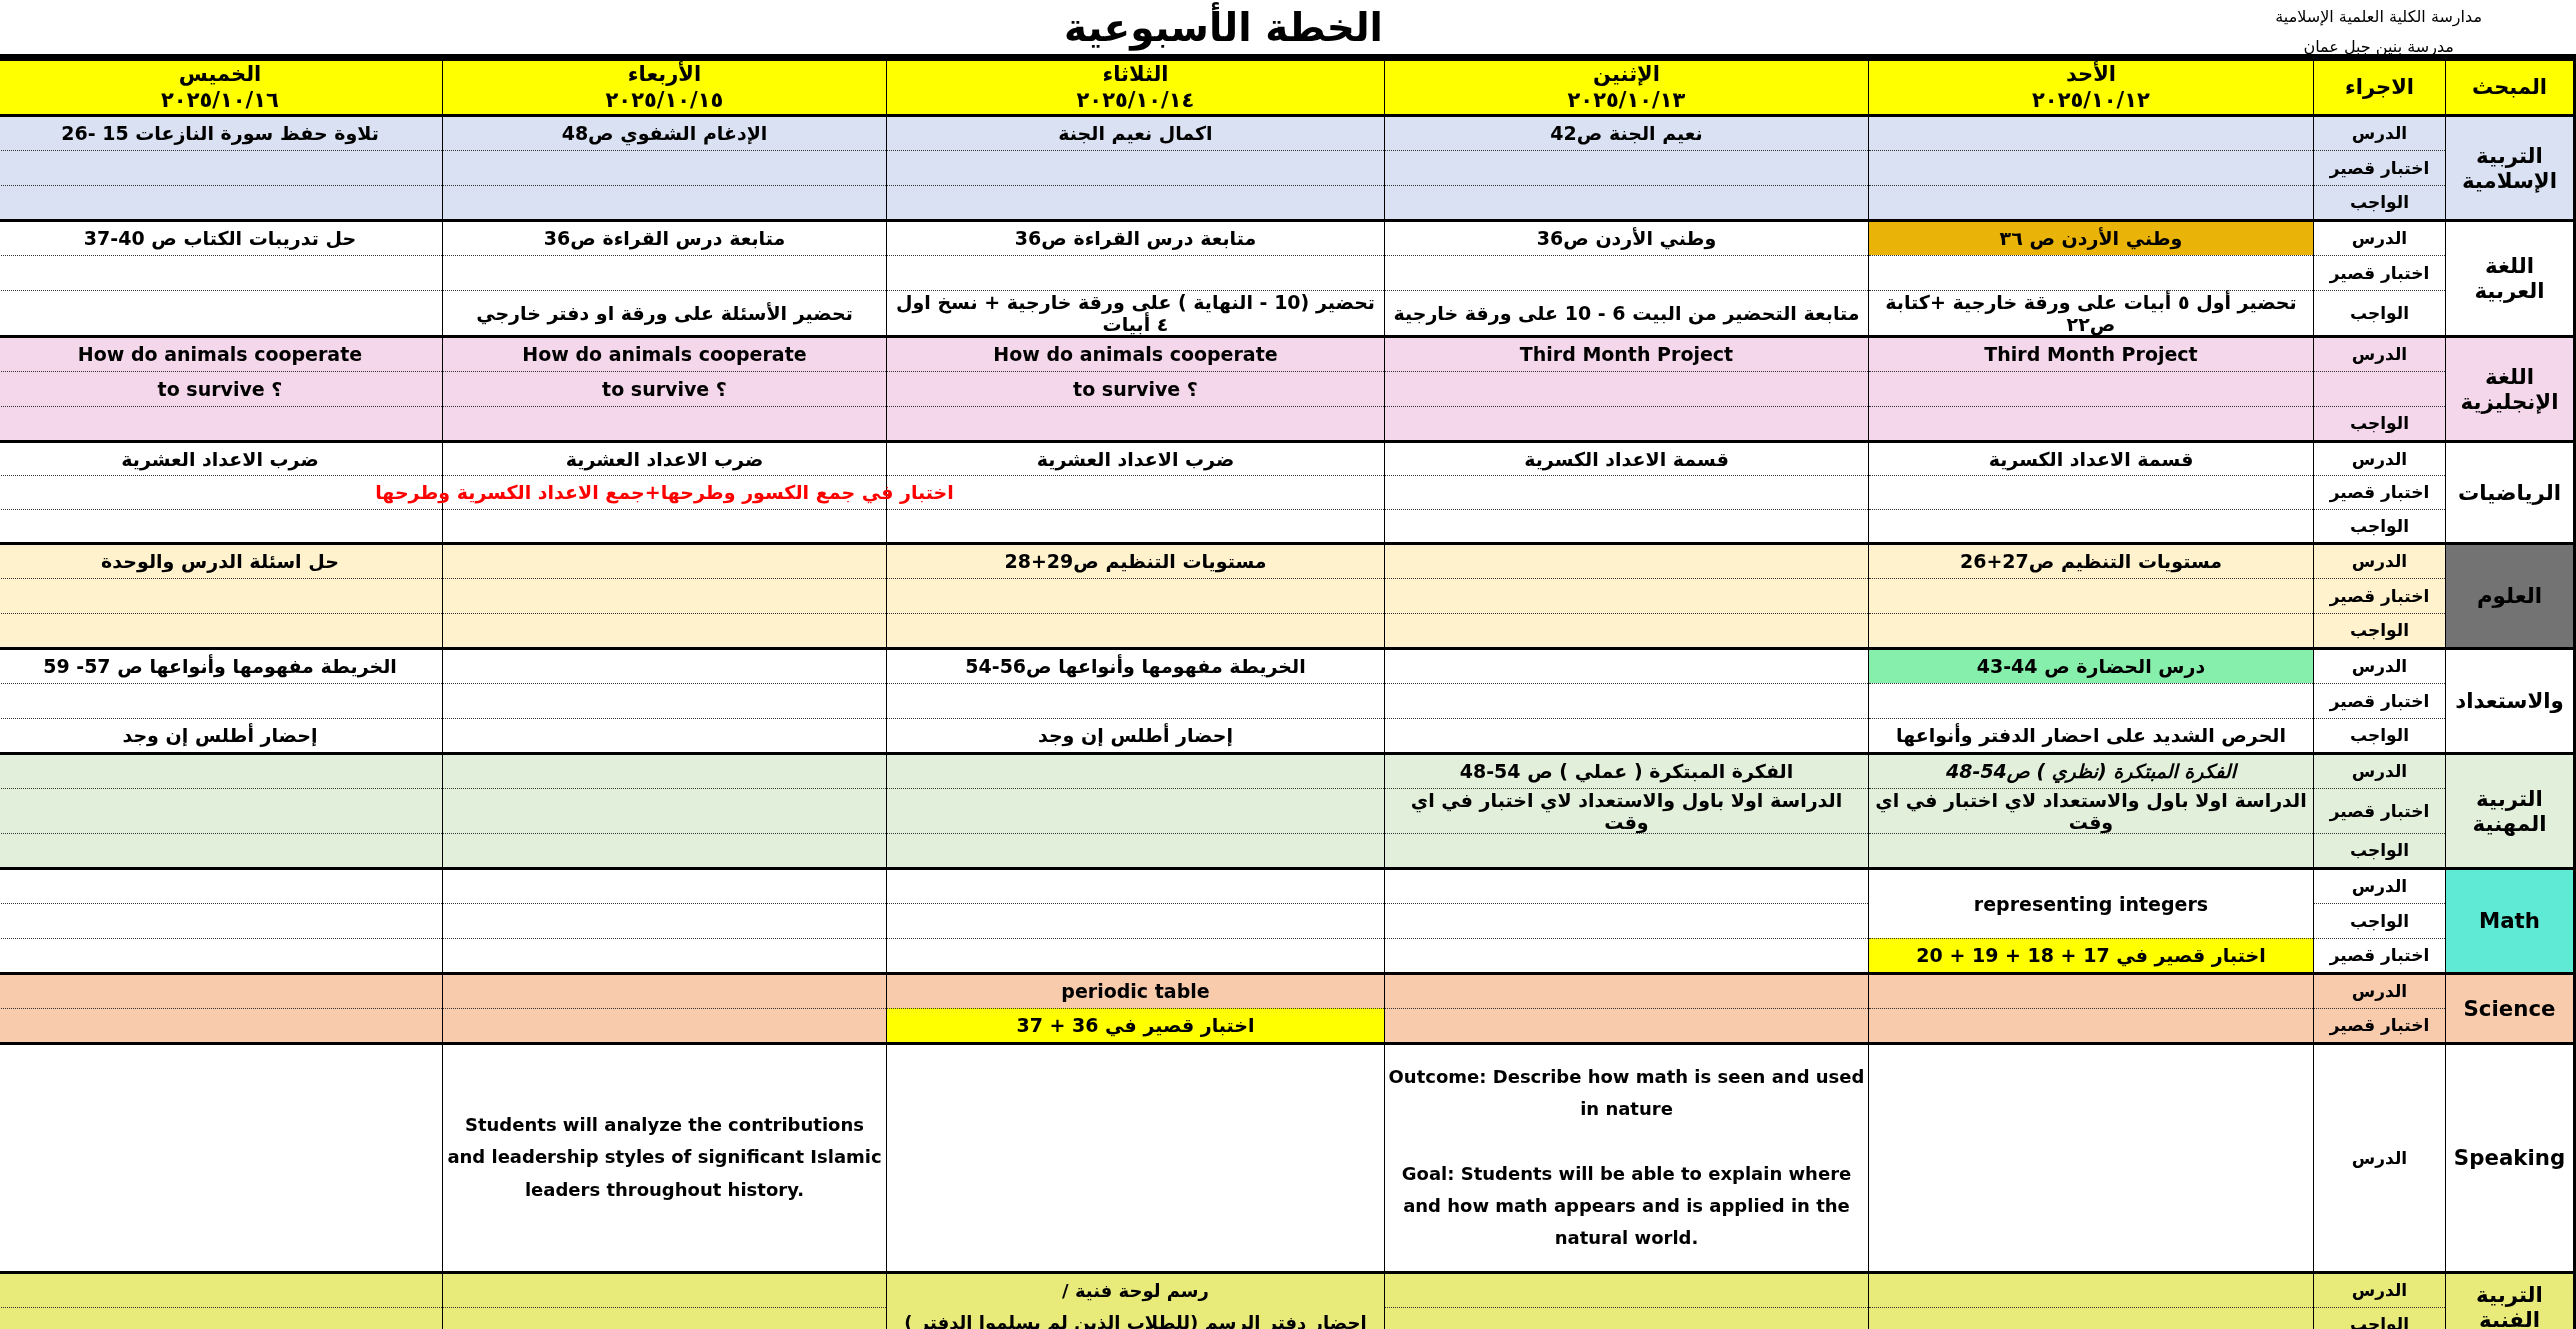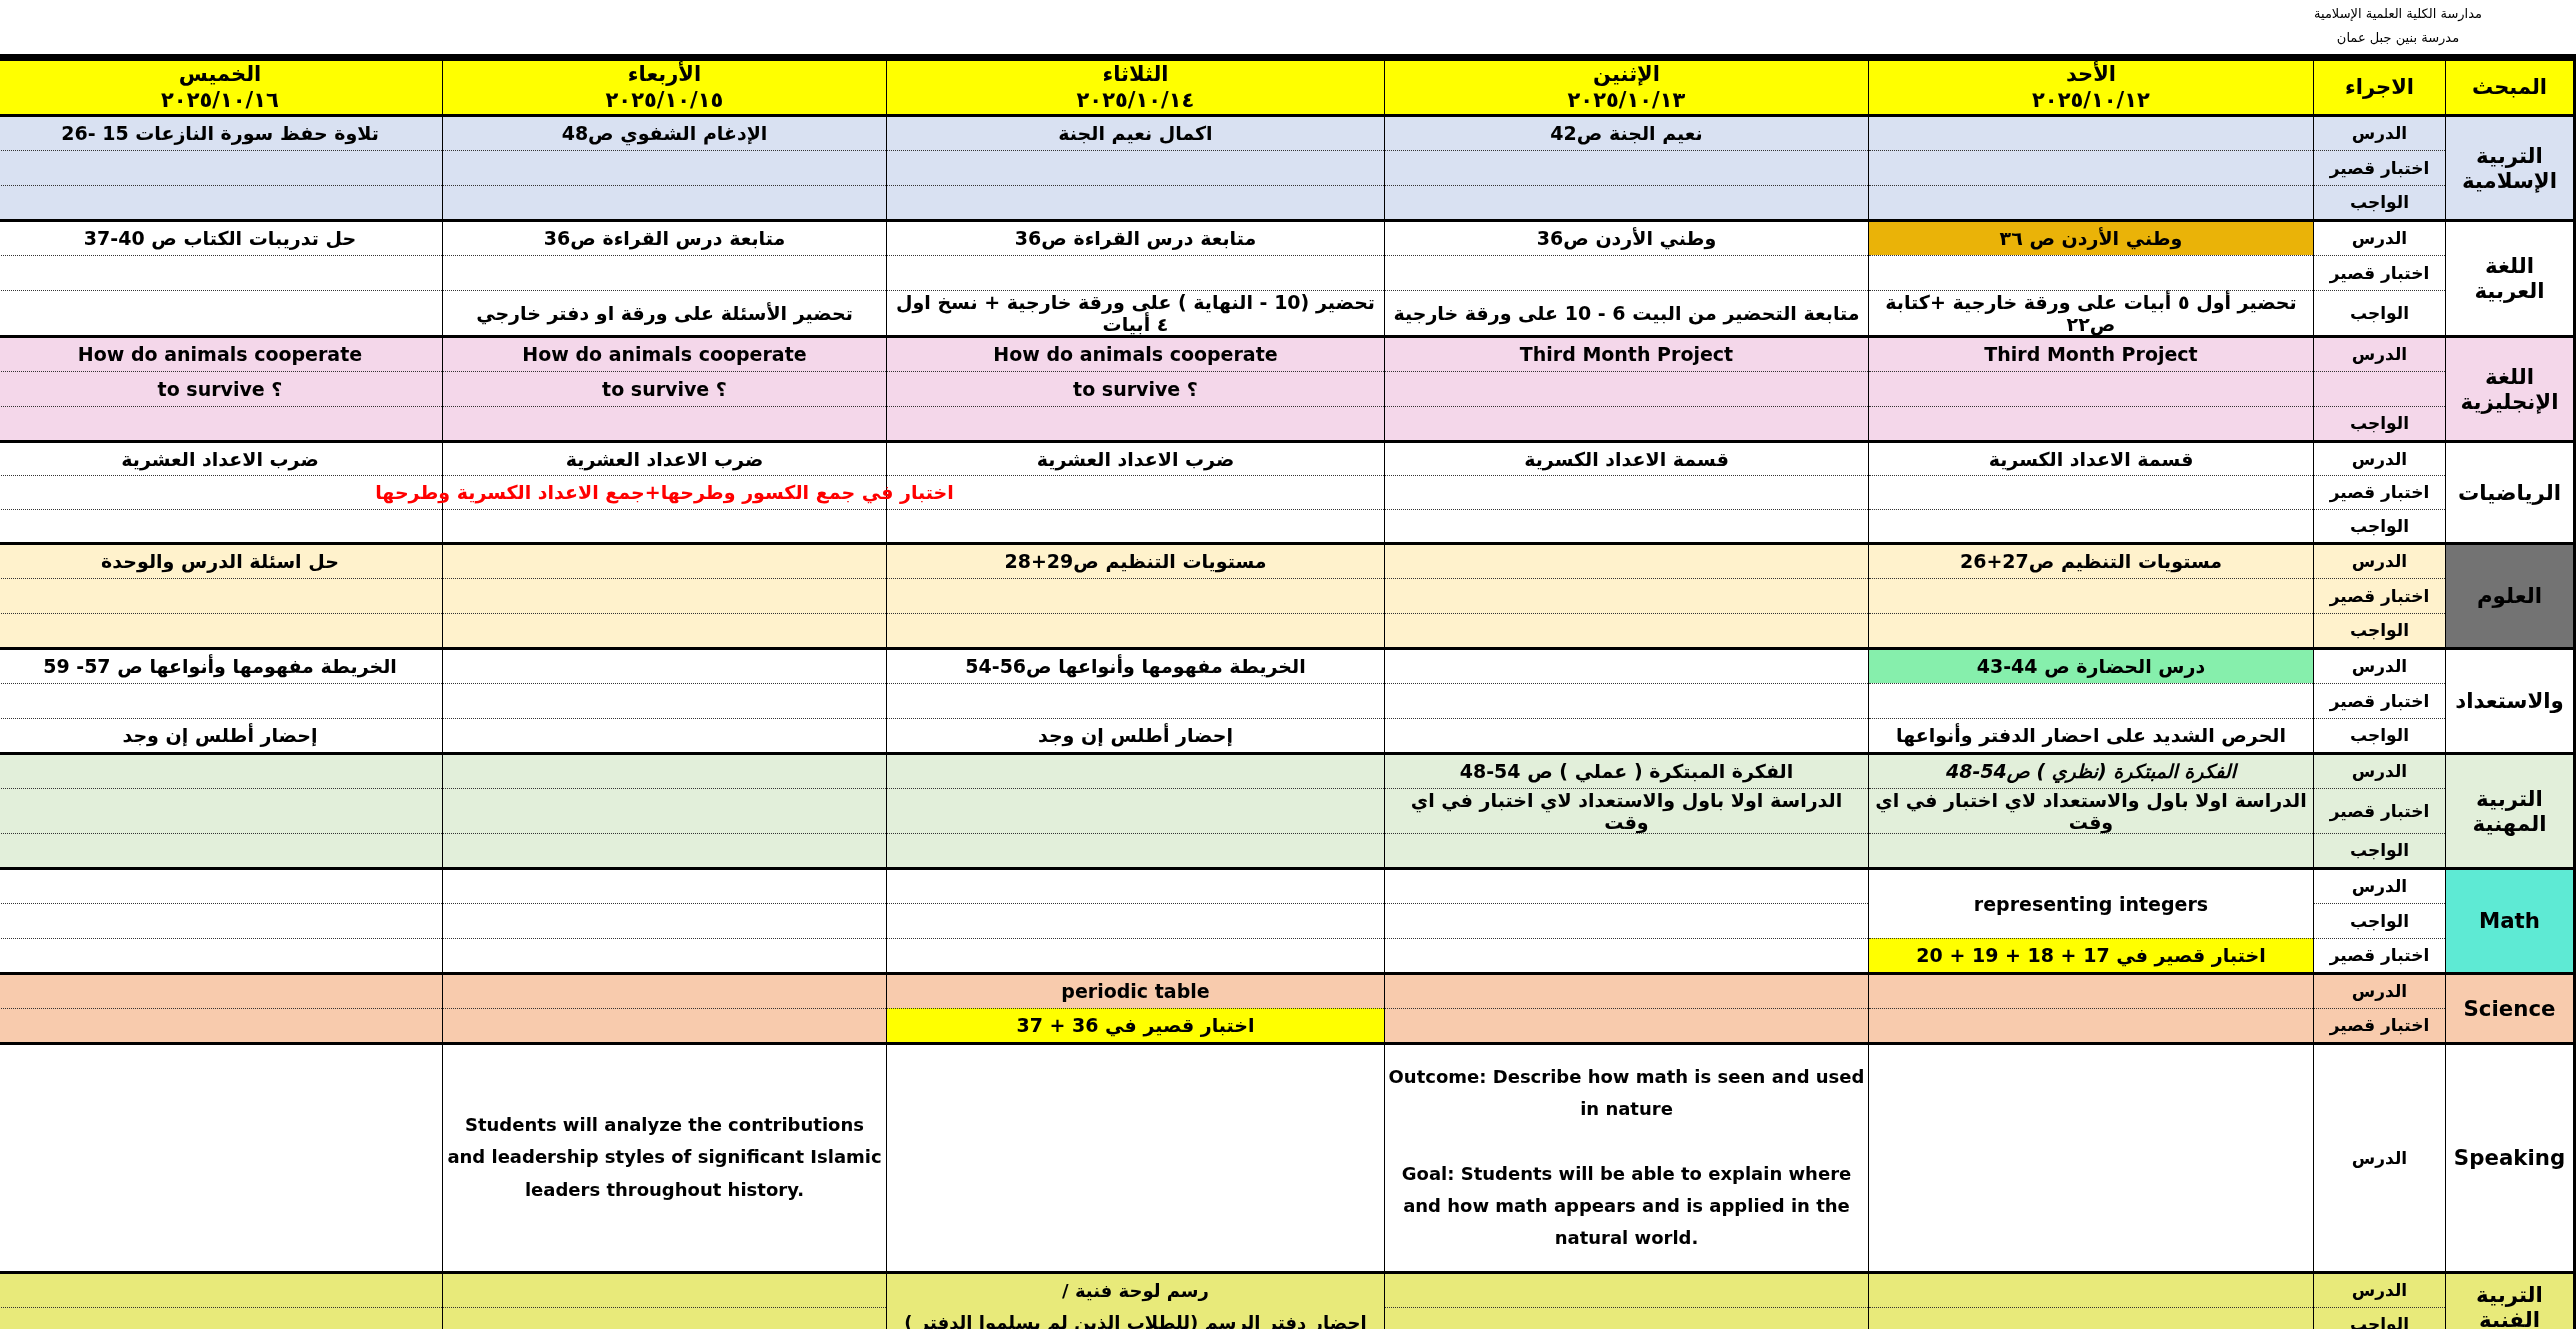--- a/index.html
+++ b/index.html
@@ -15,21 +15,21 @@
     color:#FFFF00;display:flex;align-items:center;justify-content:center;
     font-size:30px;border-right:1.6px solid #000;box-sizing:border-box;
   }
   .main-title{
     position:absolute;top:0;left:0;width:2447px;height:54px;
     display:flex;align-items:center;justify-content:center;
     font-size:39px;letter-spacing:0.5px;
   }
   .school{
     position:absolute;top:2.1px;right:94px;text-align:center;
-    font-size:13px;font-weight:normal;line-height:1.85;direction:rtl;
+    font-size:16px;font-weight:normal;line-height:1.85;direction:rtl;
   }
   
   table.plan{
     border-collapse:collapse;table-layout:fixed;width:2576px;direction:rtl;
     border:3.1px solid #000;
   }
   th,td{
     border-left:1.6px solid #000;border-right:1.6px solid #000;
     padding:0 3.1px;text-align:center;vertical-align:middle;overflow:visible;
     box-sizing:border-box;
@@ -46,20 +46,21 @@
   td.multi{white-space:pre-line;line-height:1.78;font-size:18px;}
   .spill{display:flex;justify-content:center;width:100%;}
   .spill>span{white-space:nowrap;}
 </style>
 </head>
 <body>
 
 <div class="page">
 
   <div class="titlebar">
+    <div class="main-title">الخطة الأسبوعية</div>
     <div class="school">
       <div>مدارسة الكلية العلمية الإسلامية</div>
       <div>مدرسة بنين جبل عمان</div>
     </div>
   </div>
 
   <table class="plan">
     <colgroup>
       <col style="width:129px">
         <col style="width:132px">

